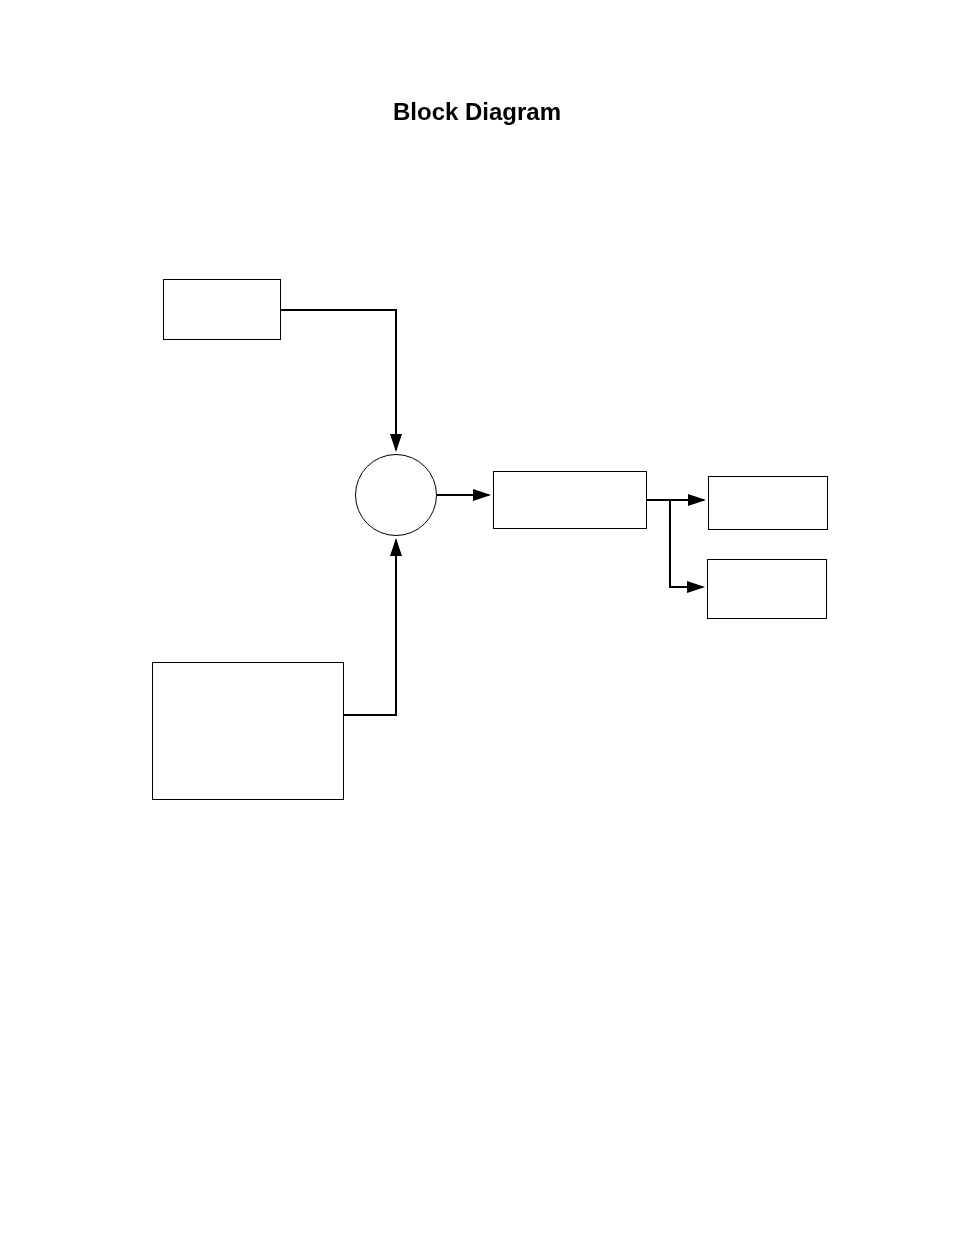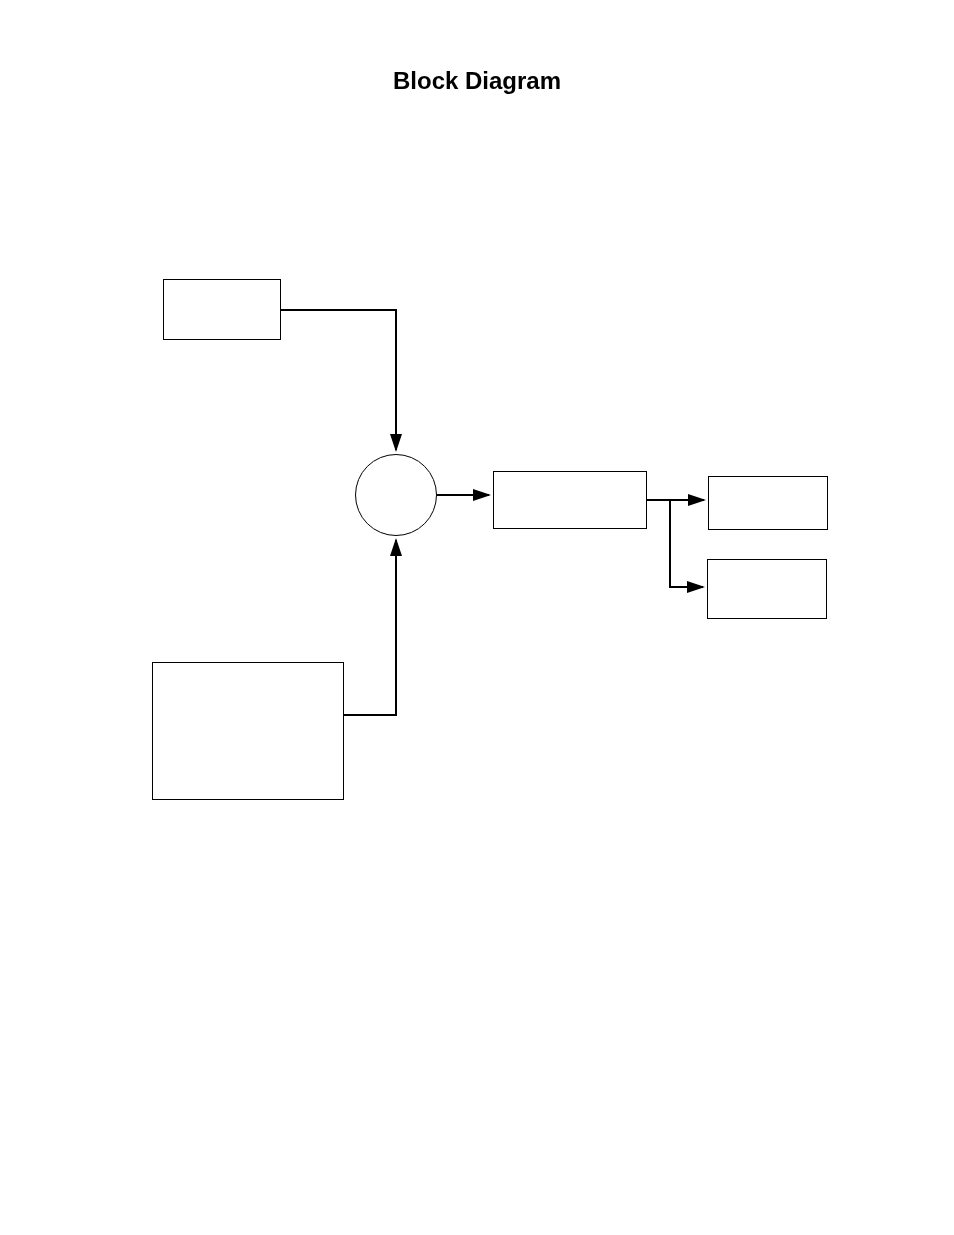--- a/index.html
+++ b/index.html
@@ -9,21 +9,21 @@
     }
     body {
       width: 954px;
       height: 1235px;
       background: #ffffff;
       font-family: Arial, Helvetica, sans-serif;
       position: relative;
     }
     .title {
       position: absolute;
-      top: 67px;
+      top: 98px;
       left: 0;
       width: 100%;
       text-align: center;
       font-size: 24px;
       font-weight: bold;
       color: #000000;
     }
     .diagram {
       position: absolute;
       top: 0;

